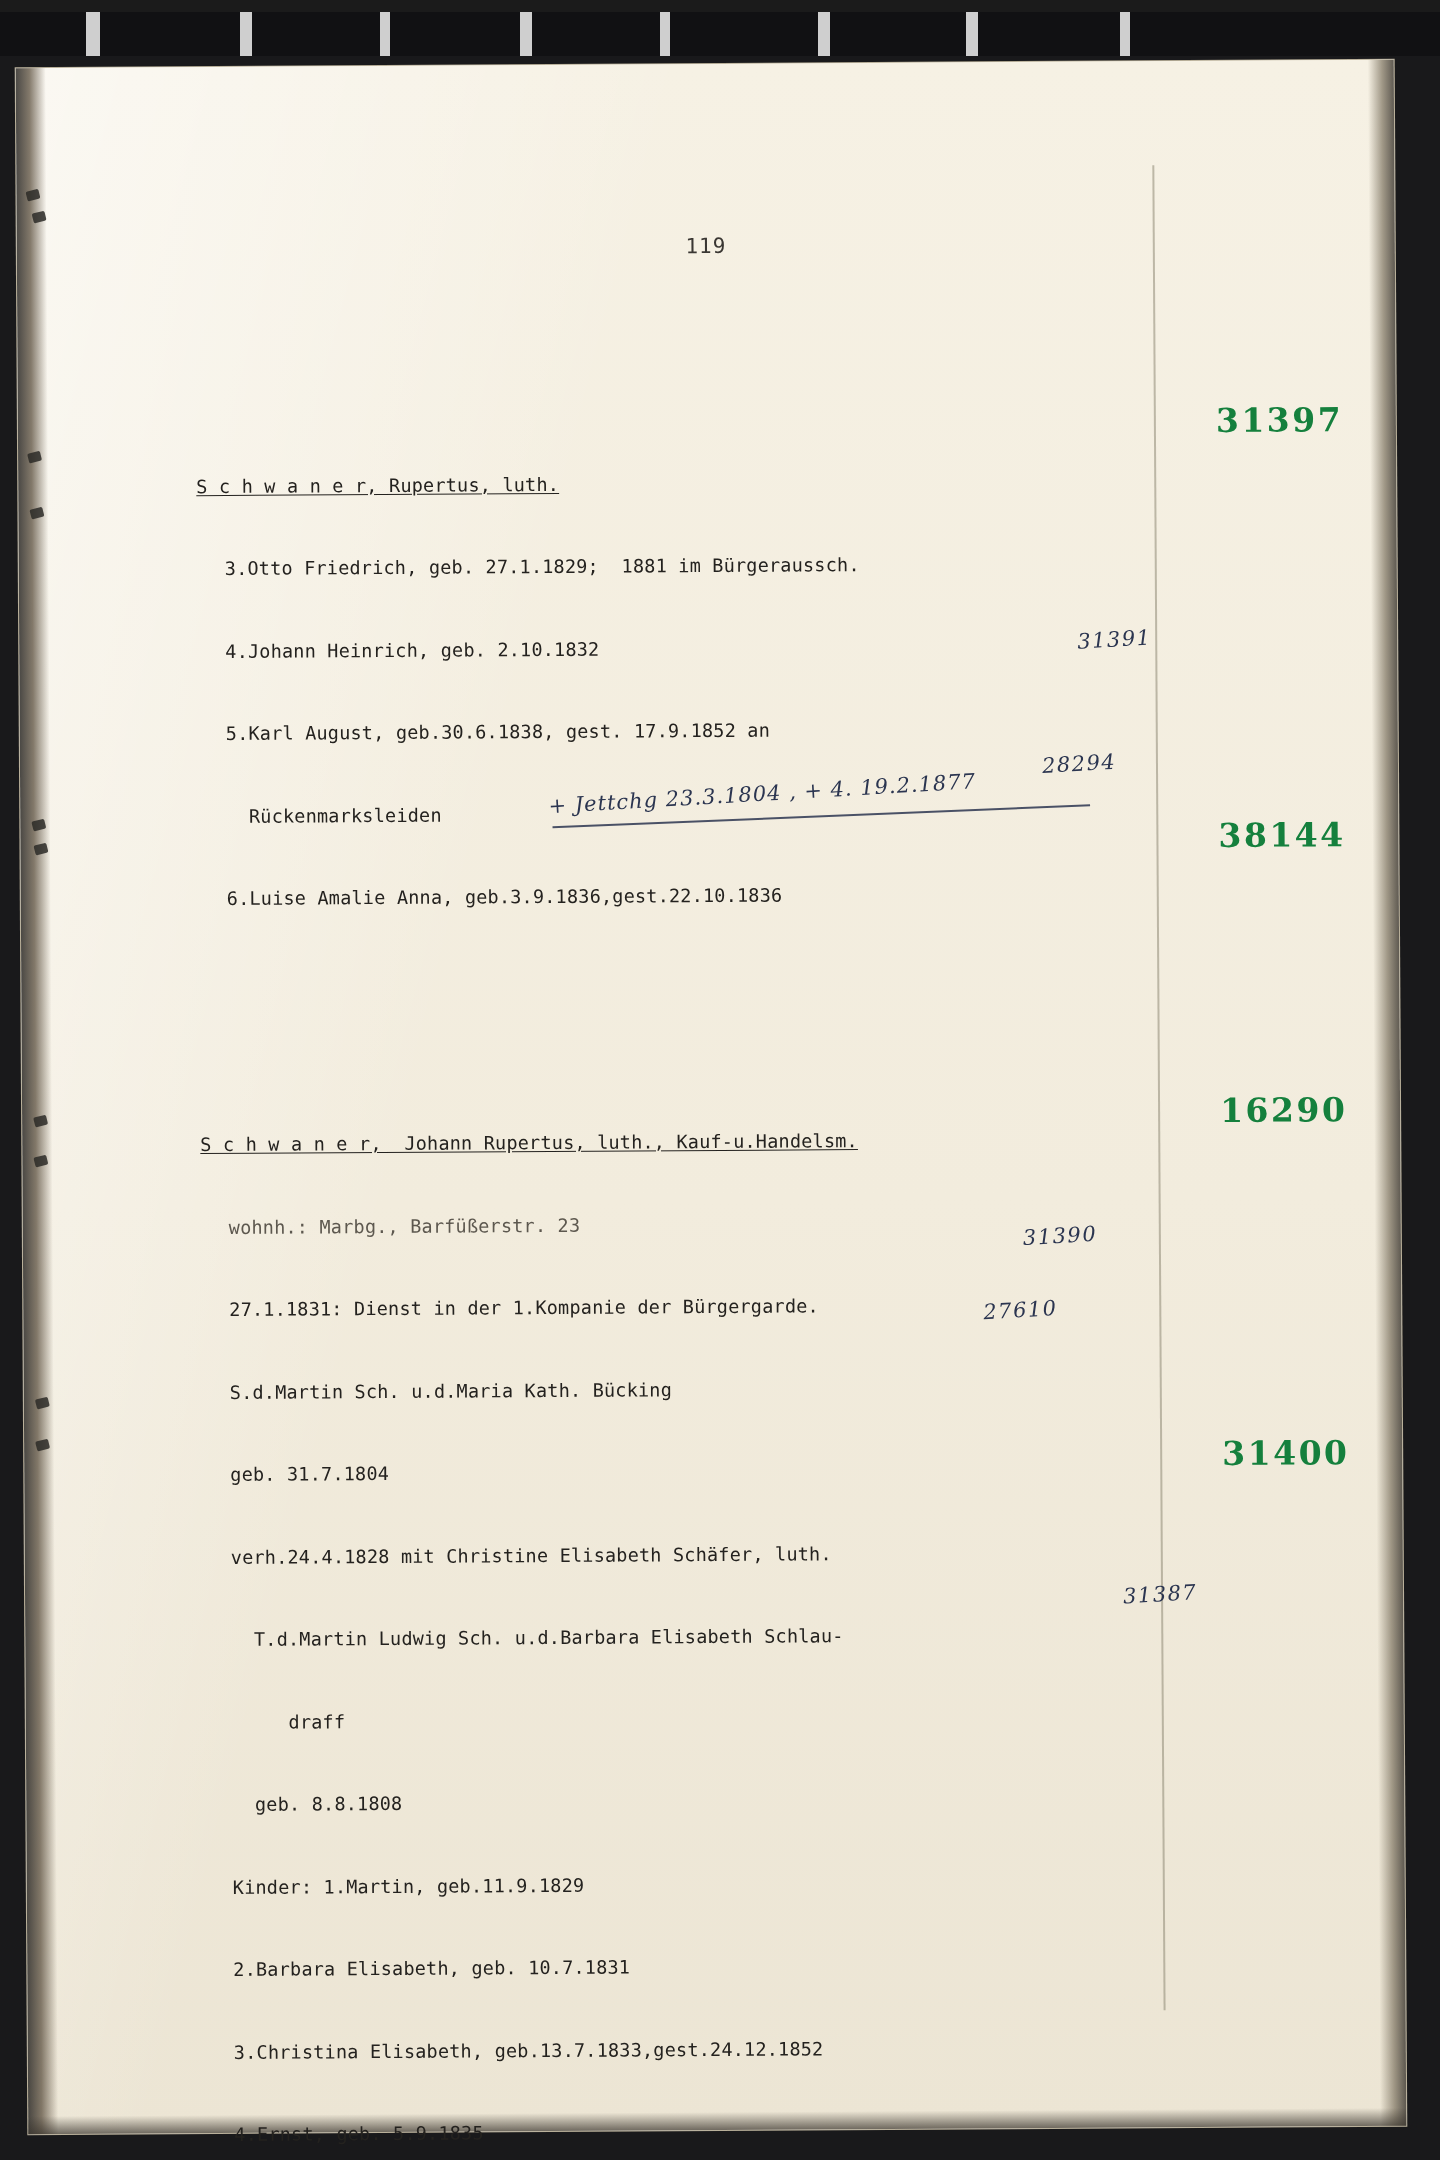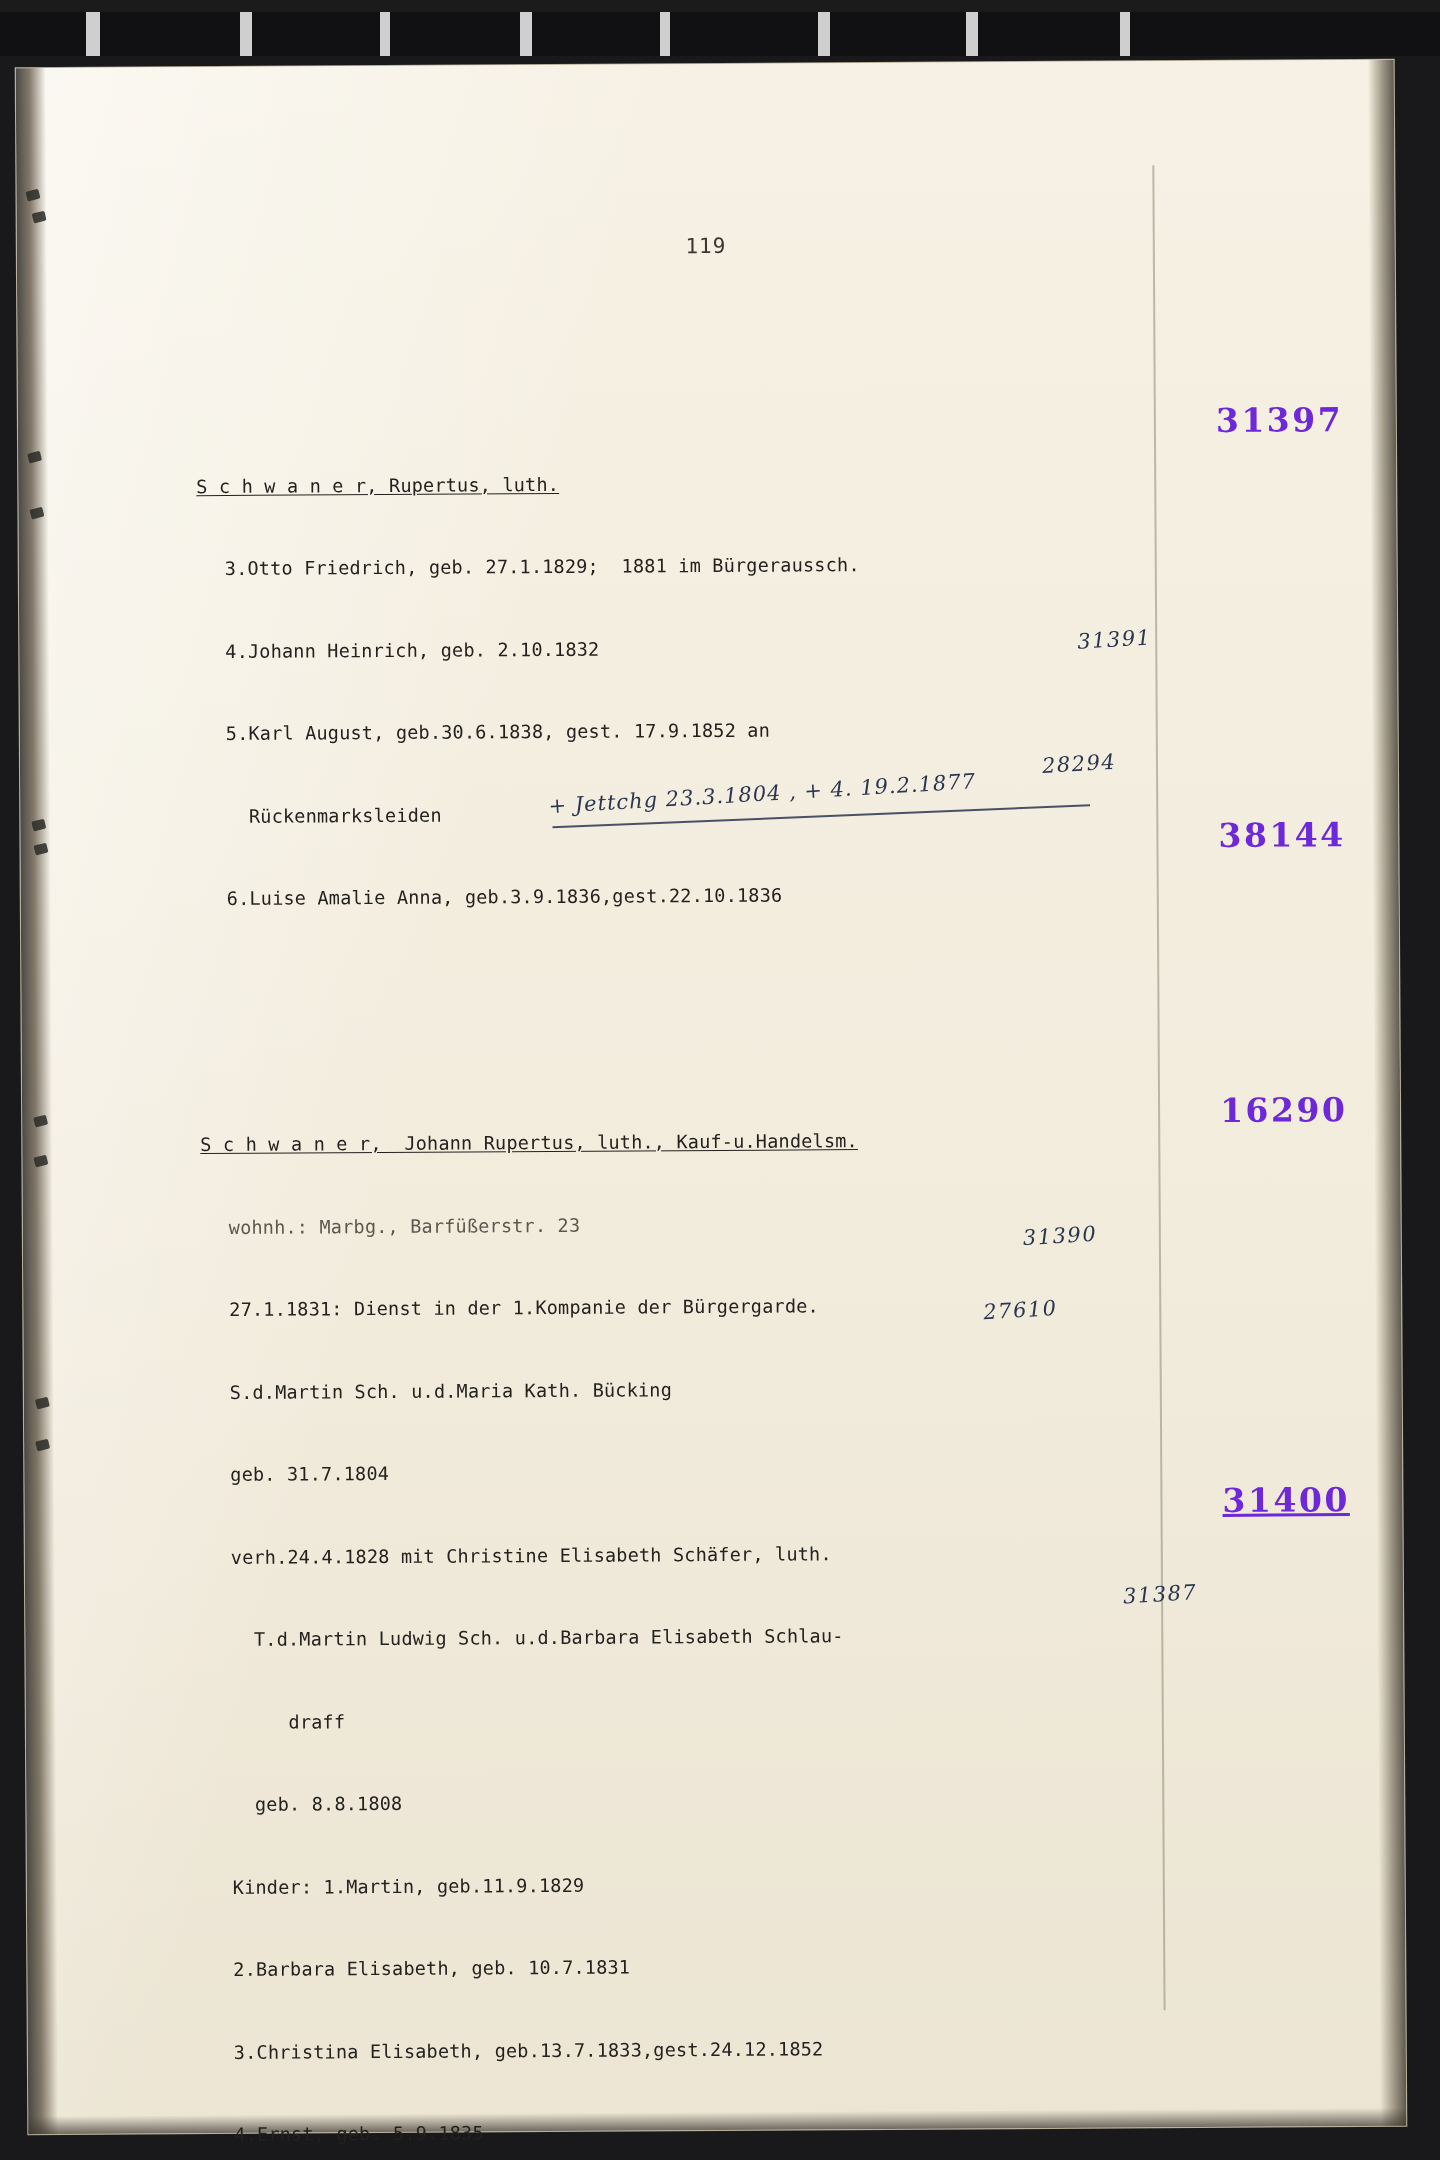--- a/index.html
+++ b/index.html
@@ -135,21 +135,21 @@
   .faint { color: #5d584f; }
 
   
   .recnum {
     position: absolute;
     left: 1198px;
     font-family: "DejaVu Serif", serif;
     font-size: 33px;
     font-weight: 700;
     letter-spacing: 2.5px;
-    color: #6d28d9;
+    color: #15803d;
   }
 
   
   .hand {
     position: absolute;
     color: #2b3550;
     font-family: "DejaVu Serif", serif;
     font-style: italic;
     font-size: 21px;
     letter-spacing: 1px;
@@ -200,21 +200,21 @@
     <div class="punch" style="left:12px;top:1048px;"></div>
     <div class="punch" style="left:12px;top:1088px;"></div>
     <div class="punch" style="left:12px;top:1330px;"></div>
     <div class="punch" style="left:12px;top:1372px;"></div>
 
     <div id="folio">119</div>
 
     <div class="recnum" style="top:340px;">31397</div>
     <div class="recnum" style="top:755px;">38144</div>
     <div class="recnum" style="top:1030px;">16290</div>
-    <div class="recnum" style="top:1420px;text-decoration:underline;">31400</div>
+    <div class="recnum" style="top:1373px;">31400</div>
 
     <div class="hand num" style="left:1058px;top:566px;">31391</div>
     <div class="hand num" style="left:1022px;top:690px;">28294</div>
     <div class="hand" style="left:528px;top:718px;">+ Jettchg 23.3.1804 , + 4. 19.2.1877</div>
     <div id="hand-strike" style="left:532px;top:752px;width:538px;"></div>
     <div class="hand num" style="left:1000px;top:1162px;">31390</div>
     <div class="hand num" style="left:960px;top:1236px;">27610</div>
     <div class="hand num" style="left:1098px;top:1521px;">31387</div>
 
     <div id="typed">

